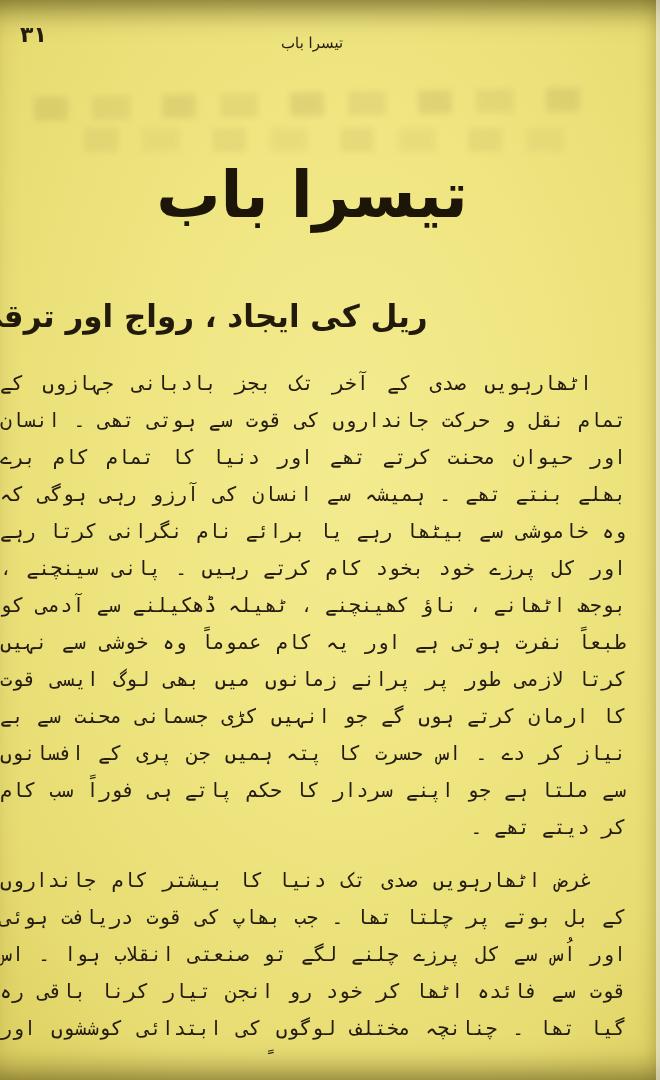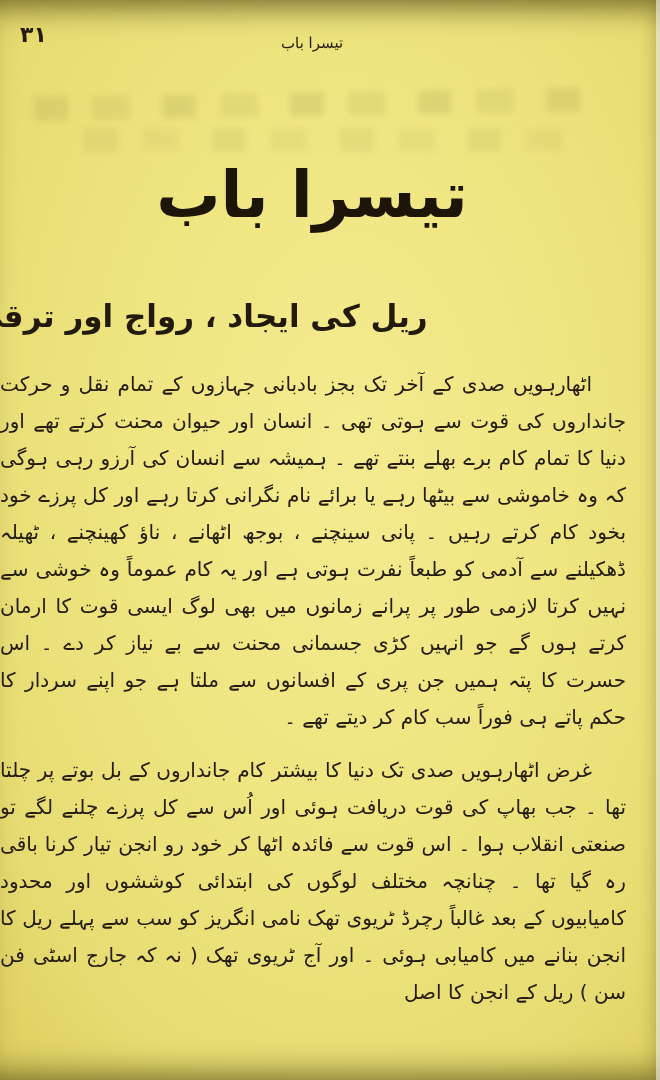--- a/index.html
+++ b/index.html
@@ -56,21 +56,21 @@
     text-align:left;direction:rtl;
     font-size:31px;font-weight:bold;
     color:#221a0c;
   }
   .body-text{
     position:absolute;top:366px;left:36px;right:34px;bottom:26px;
     direction:rtl;text-align:justify;
     font-size:20px;line-height:37px;
     overflow:hidden;
   }
-  .body-text p{margin:0 0 16px 0;text-indent:34px;}
+  .body-text p{margin:0 0 16px 0;text-indent:34px;font-family:Liberation Mono, monospace;}
 </style>
 </head>
 <body>
 
 <div class="page">
 
   <span class="page-number">۳۱</span>
 
   <span class="running-head">تیسرا باب</span>
 

